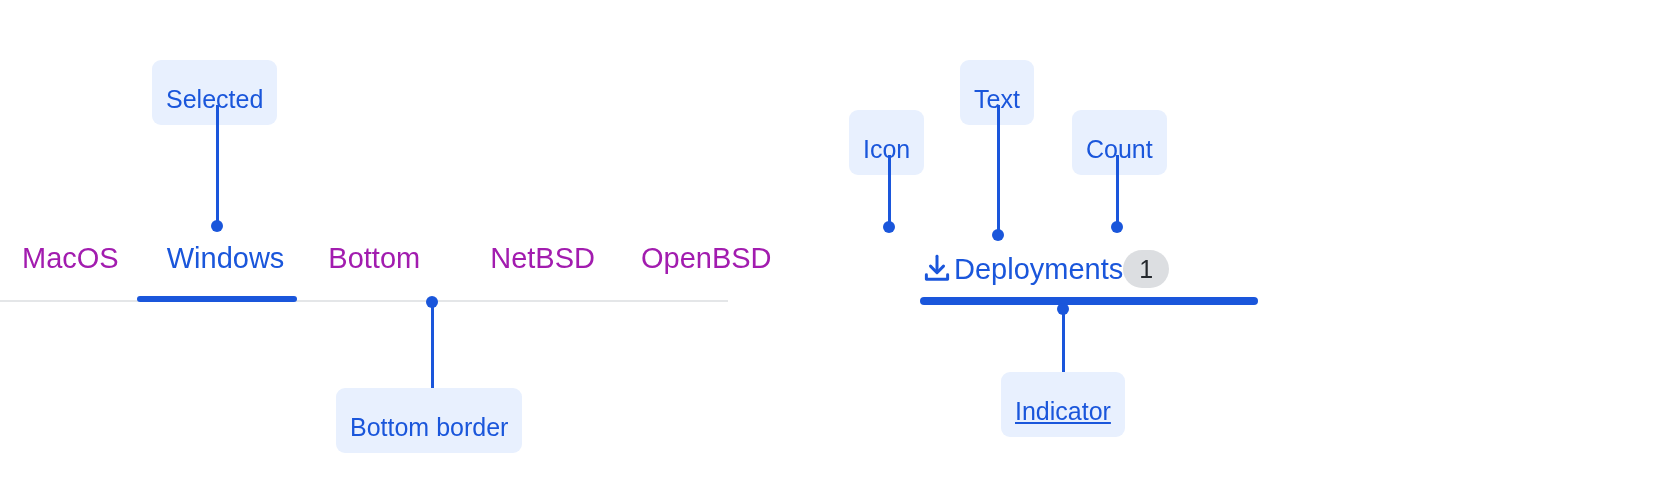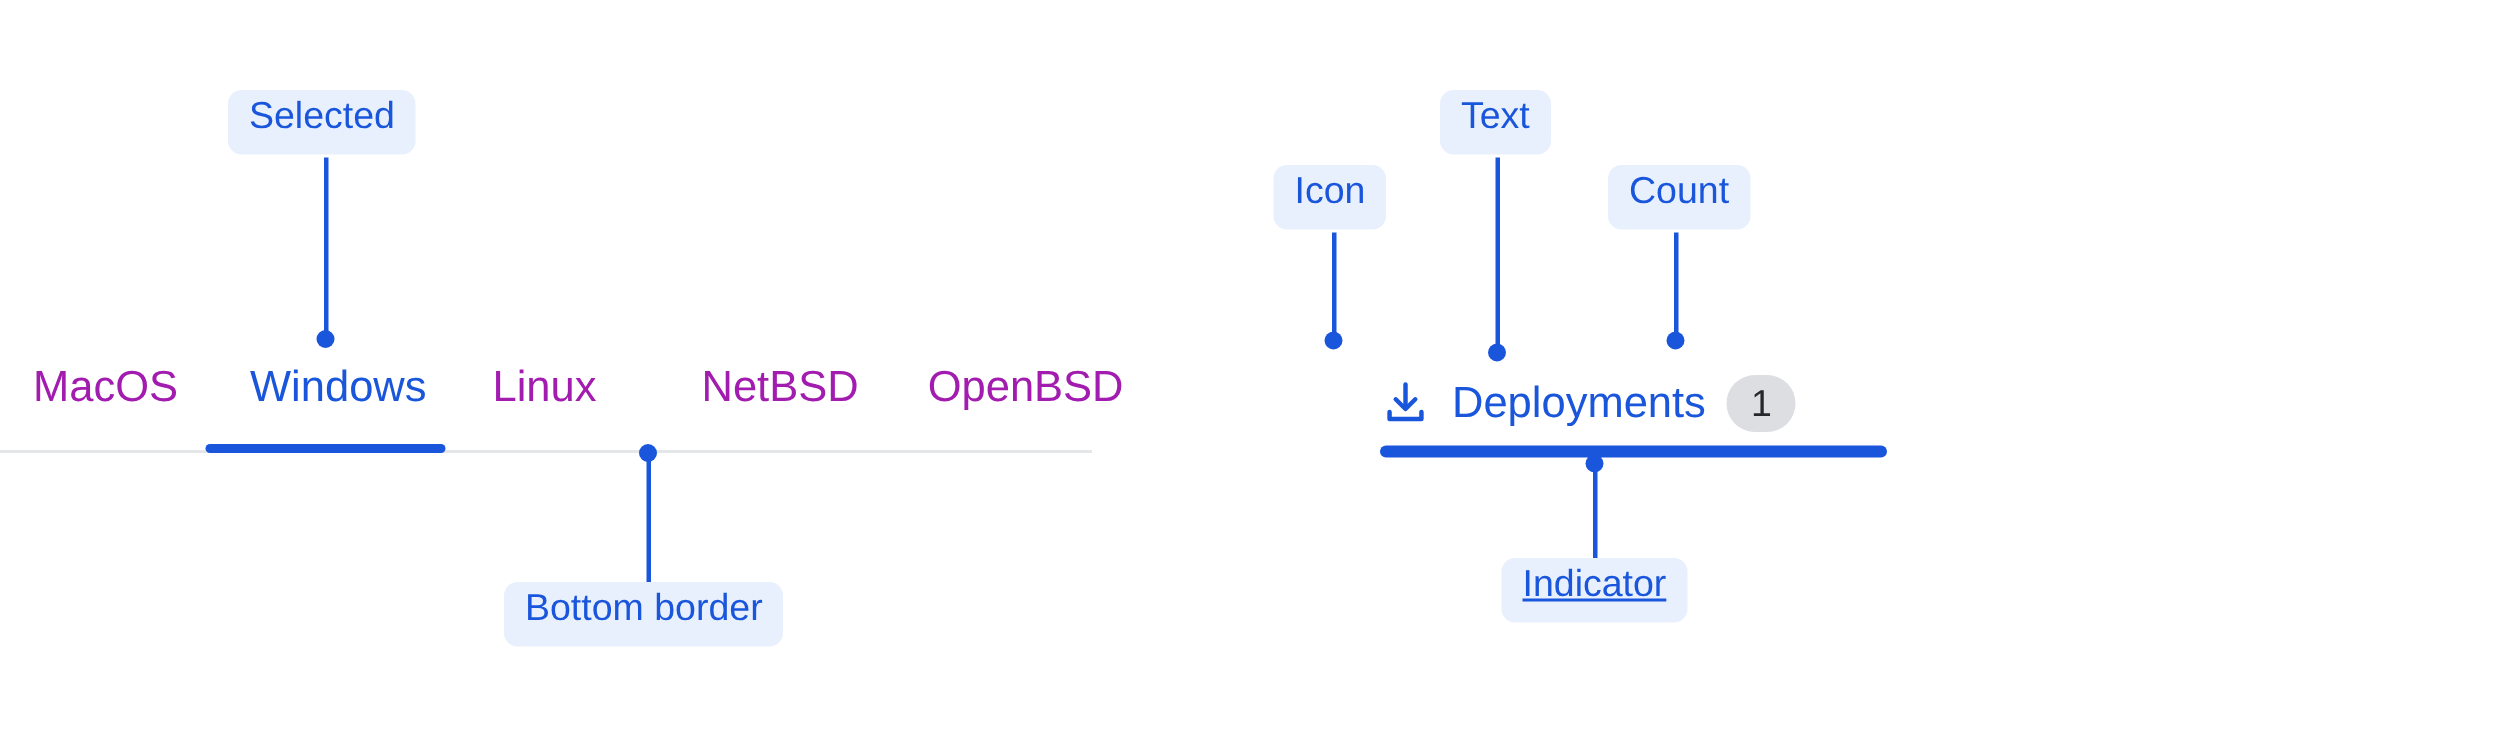--- a/index.html
+++ b/index.html
@@ -18,21 +18,21 @@
   .stage { position: absolute; inset: 0; }
 
   
   .callout-pill {
     position: absolute;
     background: #e8f0fe;
     color: #1a56db;
     font-size: 25px;
     line-height: 1;
     border-radius: 9px;
-    padding: 5px 14px 13px;
+    padding: 27px 14px 13px;
     white-space: nowrap;
     font-weight: 400;
   }
   .leader {
     position: absolute;
     width: 2.5px;
     background: #1a56db;
   }
   .leader-dot {
     position: absolute;
@@ -78,21 +78,20 @@
   .tabset-right {
     position: absolute;
     left: 920px; top: 244px;
     width: 340px; height: 64px;
   }
   .deploy-tab {
     position: absolute;
     left: 0; top: 6px;
     display: flex;
     align-items: center;
-    gap: 14px;
     background: none;
     border: 0;
     font-family: inherit;
     cursor: pointer;
     padding: 0;
   }
   .deploy-icon {
     width: 34px; height: 34px;
     display: block;
     flex: 0 0 auto;
@@ -129,21 +128,21 @@
 <div class="stage">
 
   <div class="callout-pill" style="left:152px; top:60px;">Selected</div>
   <div class="leader" style="left:216px; top:105px; height:122px;"></div>
   <div class="leader-dot" style="left:211px; top:220px;"></div>
 
   <div class="tabset-left">
     <div class="tabs-row">
       <button class="tab" style="margin-left:22px;">MacOS</button>
       <button class="tab is-selected" style="margin-left:48px;">Windows</button>
-      <button class="tab" style="margin-left:44px;">Linux</button>
+      <button class="tab" style="margin-left:44px;">Bottom</button>
       <button class="tab" style="margin-left:70px;">NetBSD</button>
       <button class="tab" style="margin-left:46px;">OpenBSD</button>
     </div>
     <div class="tab-underline" style="left:137px; top:52px; width:160px;"></div>
   </div>
 
   <div class="leader" style="left:431px; top:305px; height:85px;"></div>
   <div class="leader-dot" style="left:426px; top:296px;"></div>
   <div class="callout-pill" style="left:336px; top:388px;text-align:right;">Bottom border</div>
 

